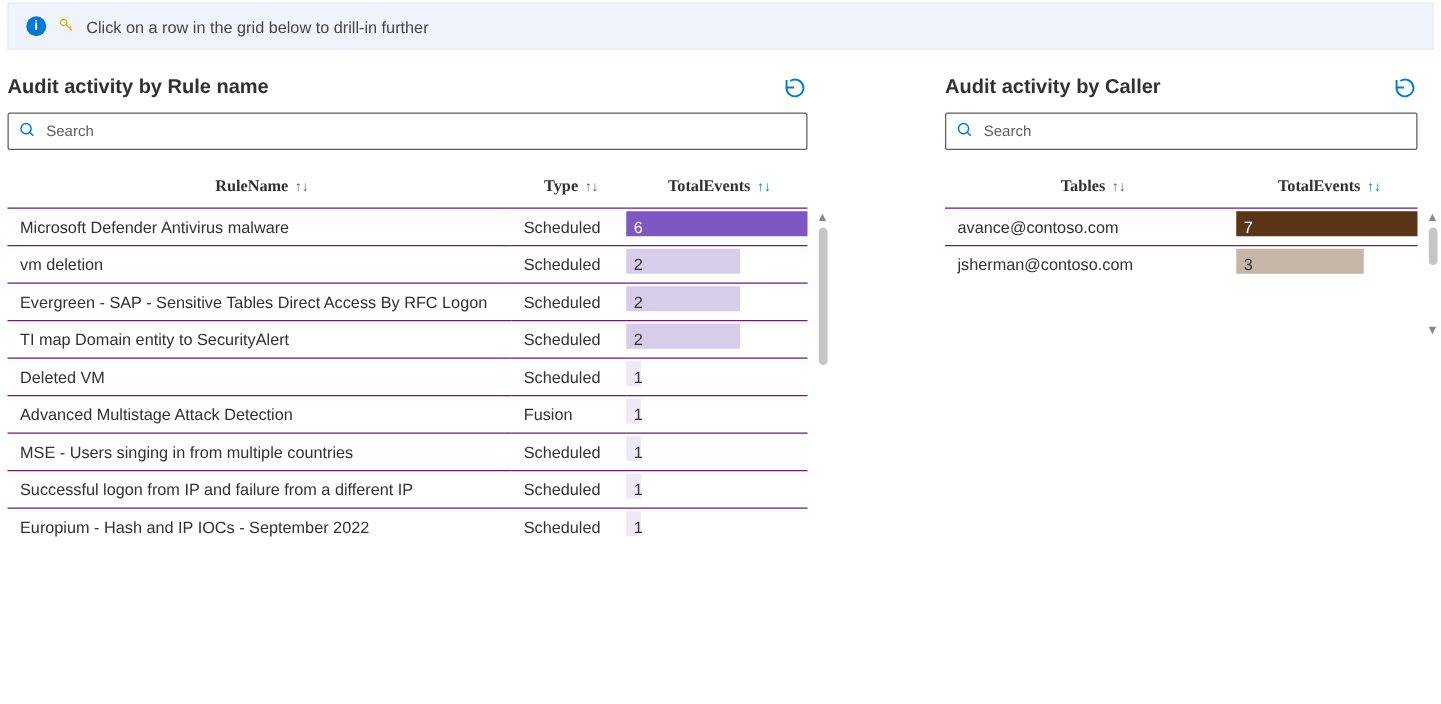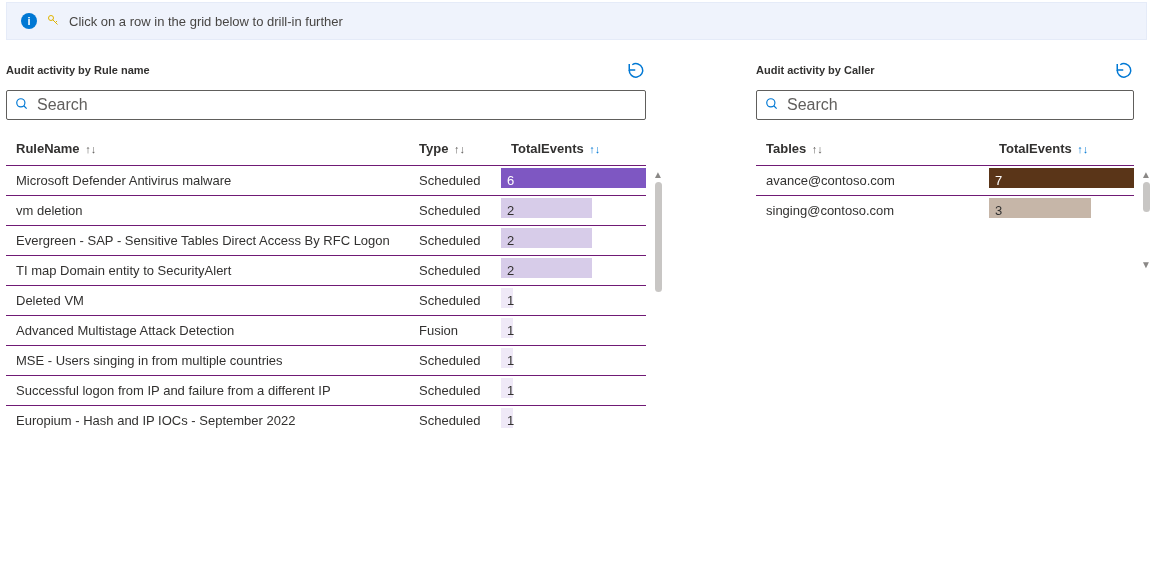--- a/index.html
+++ b/index.html
@@ -43,21 +43,21 @@
   .panel-left { width: 640px; }
   .panel-right { width: 378px; }
   .panel-header {
     display: flex;
     align-items: center;
     justify-content: space-between;
     margin-bottom: 10px;
   }
   .panel-title {
     font-weight: 700;
-    font-size: 11px;
+    font-size: 16px;
     color: #323130;
   }
   .undo-btn {
     width: 20px; height: 20px;
     cursor: pointer;
     display: flex;
     align-items: center;
     justify-content: center;
     color: #0078d4;
   }
@@ -67,41 +67,42 @@
     display: flex;
     align-items: center;
     height: 30px;
     padding: 0 8px;
     gap: 6px;
   }
   .search-box input {
     border: none;
     outline: none;
     flex: 1;
-    font-size: 16px;
+    font-size: 12px;
     color: #b91c1c;
     background: transparent;
   }
   .search-box input::placeholder { color: #605e5c; }
   .search-icon { color: #0078d4; }
   .grid-wrapper {
     position: relative;
     margin-top: 12px;
   }
   .grid {
     width: 100%;
     border-collapse: collapse;
   }
   .grid th {
-    text-align: left;
+    text-align: center;
     font-weight: 700;
     font-size: 13px;
     padding: 9px 6px 9px 10px;
     white-space: nowrap;
     color: #323130;
+    font-family: Liberation Serif, serif;
   }
   .grid td {
     padding: 7px 6px 7px 10px;
     border-top: 1px solid #701a75;
     font-size: 13px;
     color: #323130;
     vertical-align: middle;
   }
   .sort-icon {
     color: #605e5c;
@@ -301,21 +302,21 @@
               <span class="sort-icon active">↑↓</span>
             </th>
           </tr>
         </thead>
         <tbody id="caller-body">
             <tr>
               <td>avance@contoso.com</td>
               <td class="bar-cell"><div class="bar" style="width:100%;background:#5a3518;"></div><span class="bar-text light">7</span></td>
             </tr>
             <tr>
-              <td>singing@contoso.com</td>
+              <td>jsherman@contoso.com</td>
               <td class="bar-cell"><div class="bar" style="width:70%;background:#c6b6a8;"></div><span class="bar-text">3</span></td>
             </tr>
           </tbody>
       </table>
       <div class="scrollbar-track" style="height:100px;">
         <span class="scroll-arrow">▲</span>
         <div class="scroll-thumb" style="height:30px;"></div>
         <div style="flex:1"></div>
         <span class="scroll-arrow">▼</span>
       </div>

